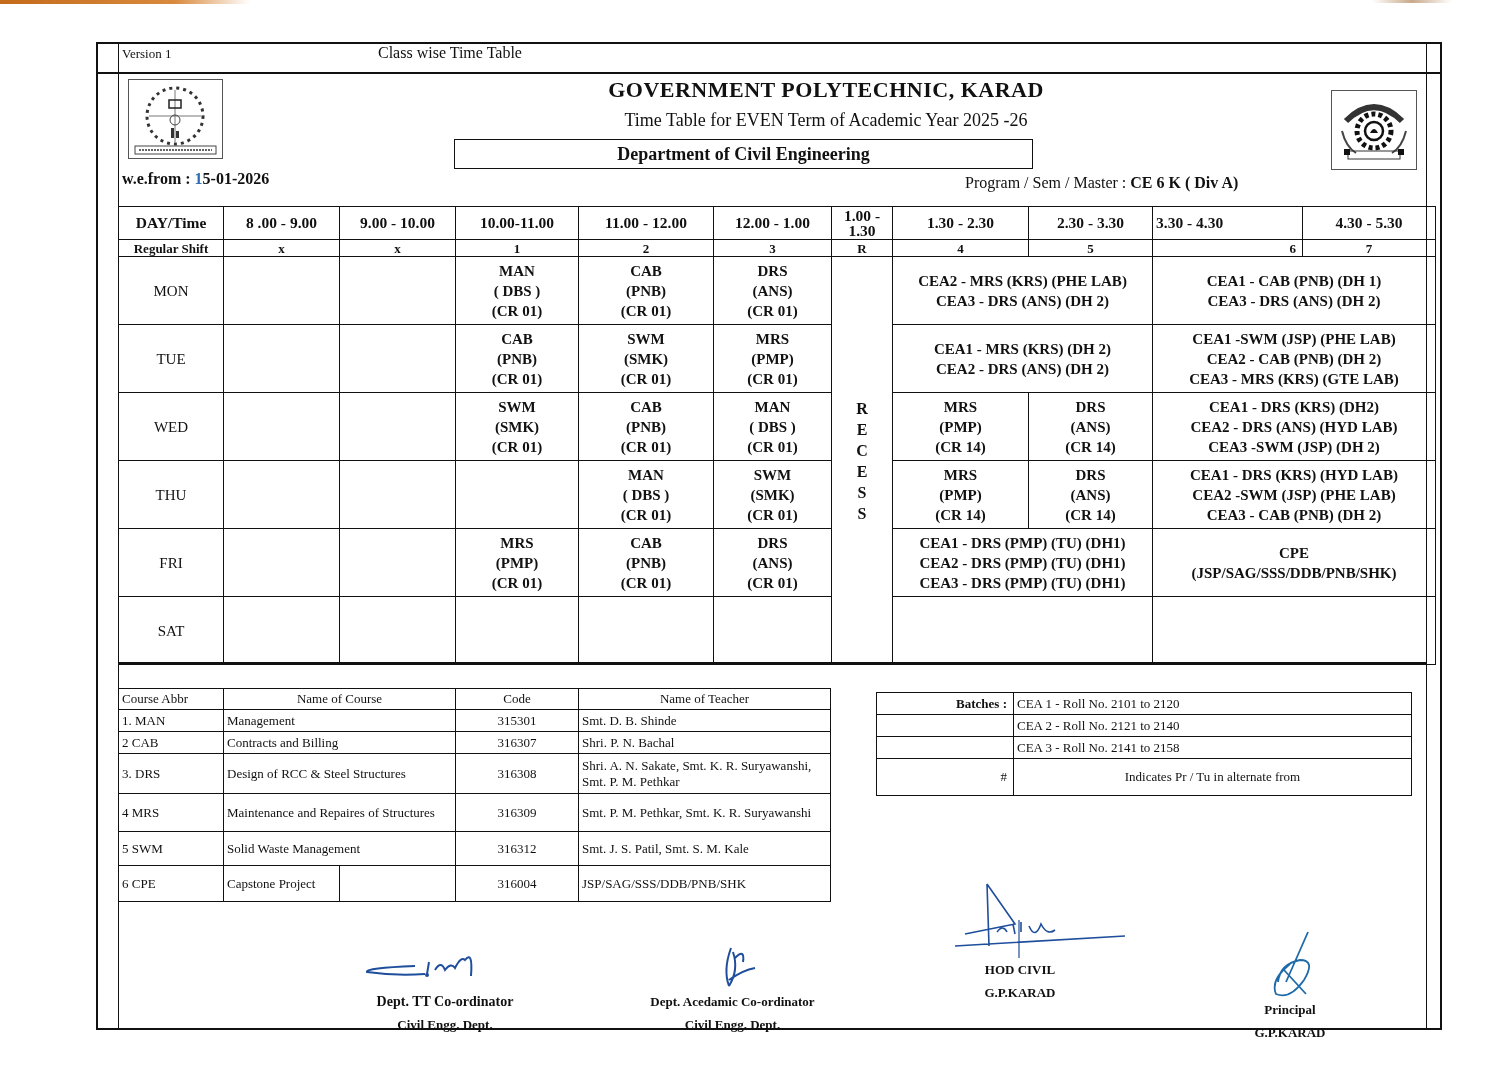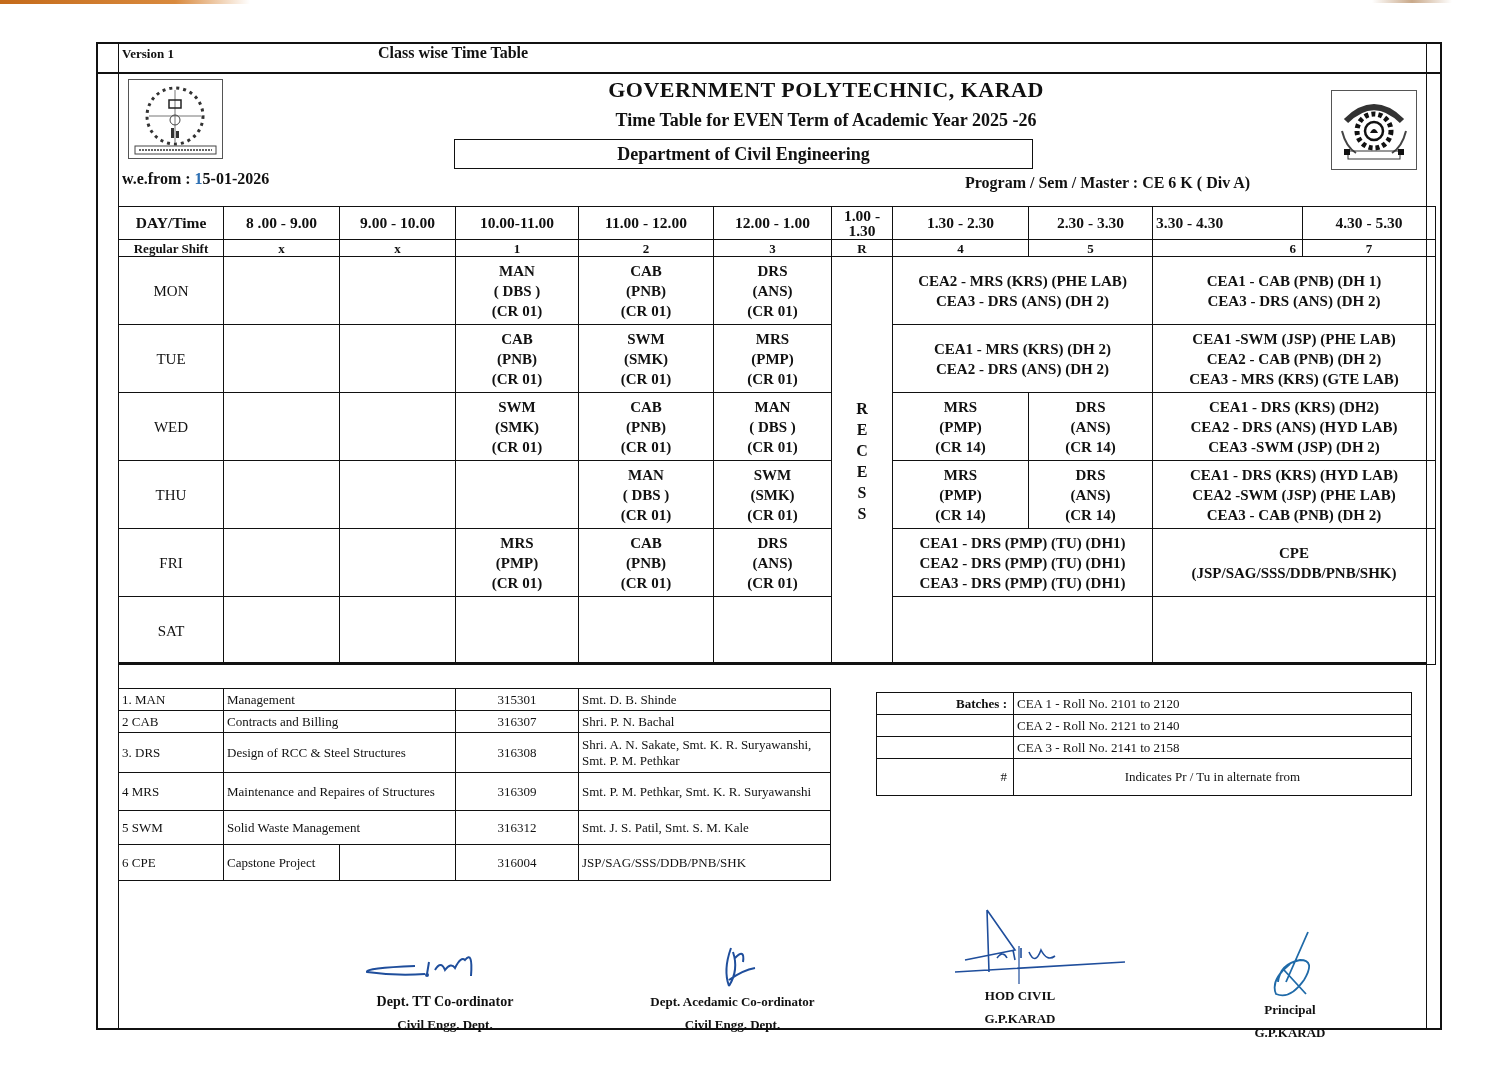--- a/index.html
+++ b/index.html
@@ -13,21 +13,21 @@
     background: linear-gradient(90deg, #c46a1a, #d98a3e 70%, rgba(255,255,255,0)); }
   .edge-tr { position: absolute; right: 50px; top: 0; width: 80px; height: 3px;
     background: linear-gradient(90deg, rgba(255,255,255,0), #c9a98a, rgba(255,255,255,0)); }
 
   .sheet { position: absolute; left: 96px; top: 42px; width: 1346px; height: 988px;
     border: 2px solid #111; box-sizing: border-box; }
   .inner-left { position: absolute; left: 118px; top: 42px; width: 0; height: 988px; border-left: 1.5px solid #111; }
   .inner-right { position: absolute; left: 1426px; top: 42px; width: 0; height: 988px; border-left: 1.5px solid #111; }
   .hline { position: absolute; border-top: 2px solid #111; height: 0; }
 
-  .abs { position: absolute; font-weight: bold; }
+  .abs { position: absolute; }
   .version { left: 122px; top: 46px; font-size: 13px; }
   .class-title { left: 378px; top: 44px; font-size: 16px; }
 
   .logo { position: absolute; border: 1px solid #555; box-sizing: border-box; background: #fff; }
   .logo-left { left: 128px; top: 79px; width: 95px; height: 80px; }
   .logo-right { left: 1331px; top: 90px; width: 86px; height: 80px; }
 
   .title-main { left: 0; width: 1502px; top: 77px; text-align: center; font-size: 22px; font-weight: bold; letter-spacing: 0.5px; }
   .title-main span { position: relative; left: 75px; }
   .subtitle { left: 0; width: 1502px; top: 110px; text-align: center; font-size: 18px; }
@@ -341,20 +341,26 @@
 
 <table class="courses">
   <colgroup>
     <col style="width:105px">
       <col style="width:116px">
       <col style="width:116px">
       <col style="width:123px">
       <col style="width:252px">
   </colgroup>
   <tbody>
+      <tr class="chead">
+    <td style="text-align:left">Course Abbr</td>
+    <td colspan="2">Name of Course</td>
+    <td>Code</td>
+    <td>Name of Teacher</td>
+  </tr>
   <tr style="height:22px">
     <td>1. MAN</td>
     <td colspan="2">Management</td>
     <td class="code">315301</td>
     <td>Smt. D. B. Shinde</td>
   </tr>
   <tr style="height:22px">
     <td>2  CAB</td>
     <td colspan="2">Contracts and Billing</td>
     <td class="code">316307</td>
@@ -421,21 +427,21 @@
   <div>Dept. TT Co-ordinator</div>
   <div style="font-size:13px">Civil Engg. Dept.</div>
 </div>
 <div class="sig" style="left:630px; top:940px; width:205px;">
   <svg width="180" height="50" viewBox="0 0 180 50">
     <path d="M88 8 Q80 30 86 46 M86 46 Q96 30 90 12 M92 18 Q102 8 100 22 M86 40 Q100 30 112 28" fill="none" stroke="#1f4e9c" stroke-width="2"></path>
   </svg>
   <div style="font-size:13px">Dept. Acedamic Co-ordinator</div>
   <div style="font-size:13px">Civil Engg. Dept.</div>
 </div>
-<div class="sig" style="left:935px; top:906px; width:170px;">
+<div class="sig" style="left:935px; top:880px; width:170px;">
   <svg width="200" height="78" viewBox="0 0 200 78" style="margin-left:-10px">
     <path d="M62 4 L64 66 M62 4 L90 44 L40 54 M30 66 L200 56 M72 52 Q78 44 82 52 M88 44 L90 54 M96 42 L96 52 M104 46 Q110 60 116 44 Q122 56 130 50" fill="none" stroke="#1f4e9c" stroke-width="1.6"></path>
     <path d="M94 40 L94 78" stroke="#1f4e9c" stroke-width="1.2"></path>
   </svg>
   <div style="font-size:13px">HOD CIVIL</div>
   <div style="font-size:13px">G.P.KARAD</div>
 </div>
 <div class="sig" style="left:1220px; top:930px; width:140px;">
   <svg width="120" height="68" viewBox="0 0 120 68">
     <path d="M78 2 L56 52 M60 34 Q40 50 46 64 Q60 70 74 50 Q86 30 70 30 Q50 34 48 52 M54 40 L76 64" fill="none" stroke="#1f6aa8" stroke-width="1.8"></path>

